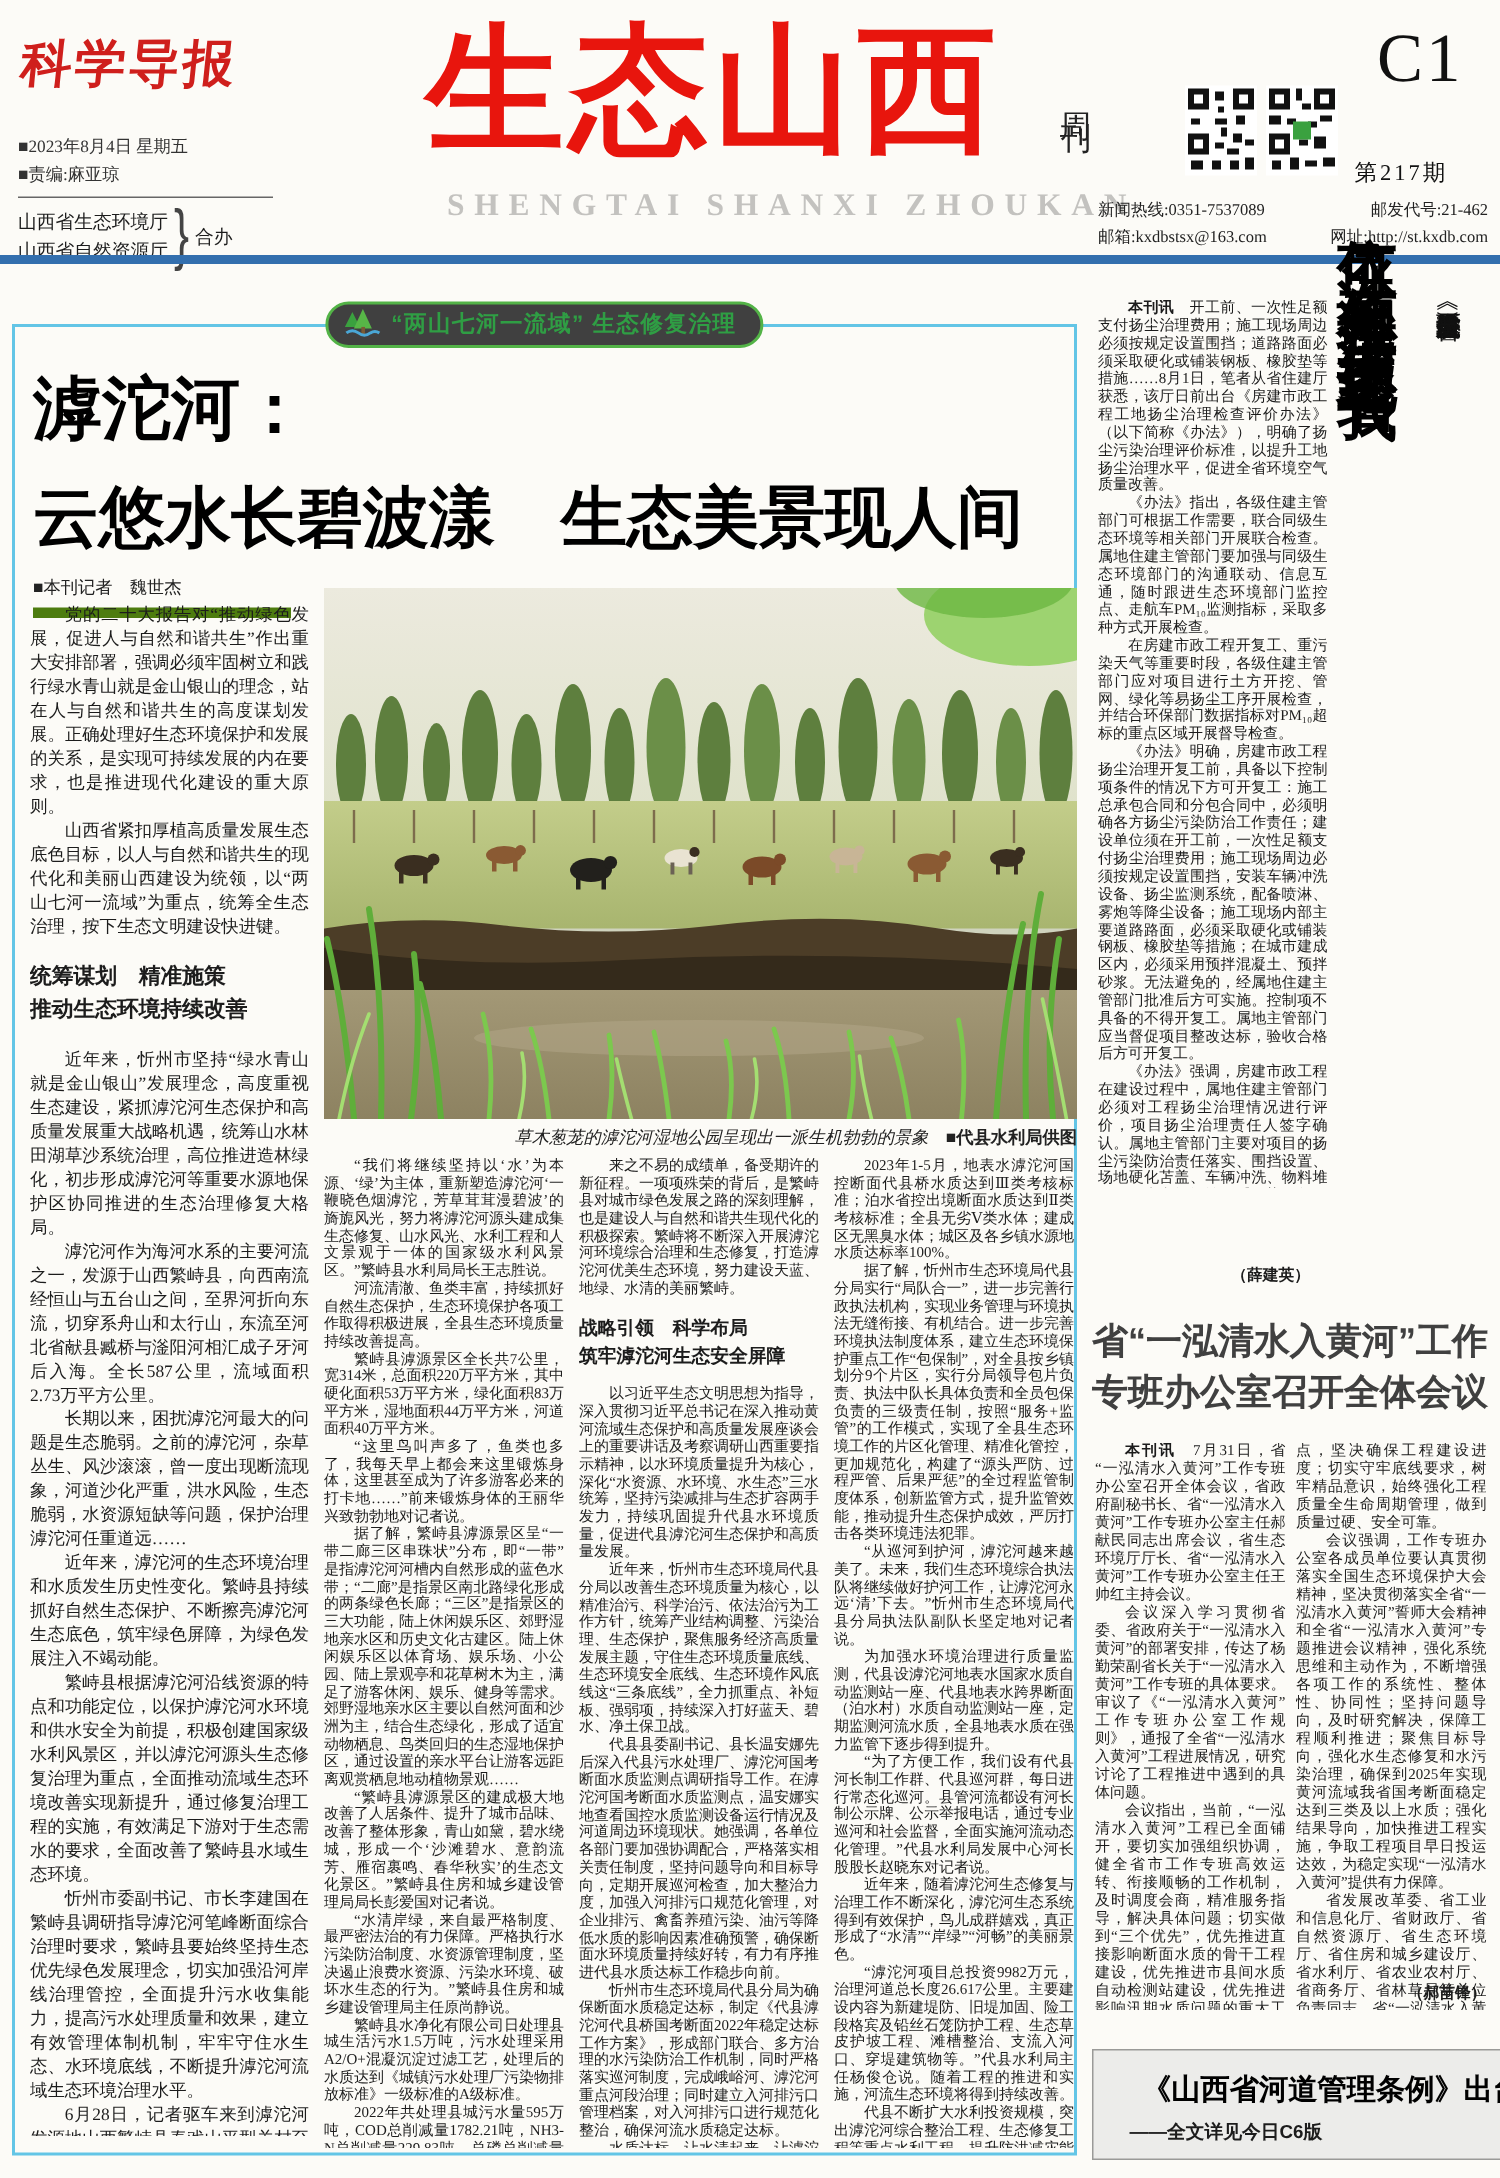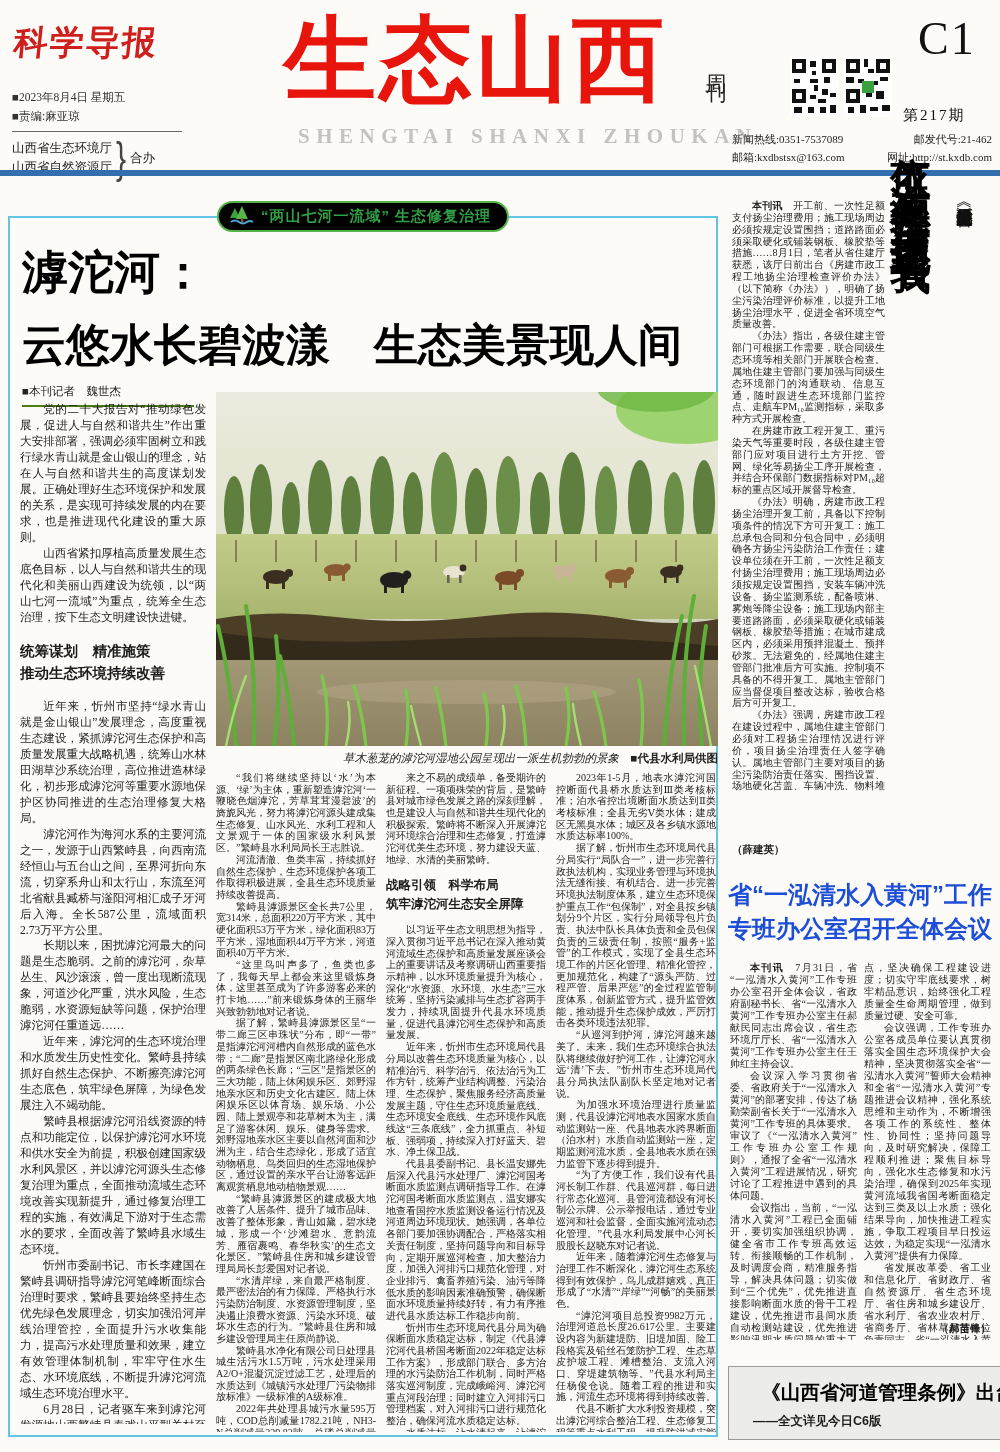--- a/index.html
+++ b/index.html
@@ -24,50 +24,50 @@
   .m-pinyin{left:298px;top:124px;font-size:21px;font-weight:bold;color:#c3c2bf;letter-spacing:6.5px;}
   .m-code{left:918px;top:12px;font-size:46px;letter-spacing:2px;color:#111;font-family:"Liberation Serif",serif;}
   .m-issue{left:903px;top:106px;font-size:15px;letter-spacing:2px;color:#111;}
   .qr{top:56px;width:48px;height:62px;}
   .qr1{left:790px;} .qr2{left:844px;}
   .contact{left:732px;width:260px;font-size:11px;color:#222;display:flex;justify-content:space-between;}
   .c1{top:132px;} .c2{top:150px;}
   .blue-rule{left:0;top:170px;width:1000px;height:6px;background:#336fae;}
   
   .main-box{left:8px;top:216px;width:710px;height:1221px;border:2px solid #63c5e6;background:#fcfbf7;}
-  .badge{left:50%;top:0;transform:translate(-50%,-55%);background:#000000;border:2px solid #53b347;
+  .badge{left:50%;top:0;transform:translate(-50%,-55%);background:#404040;border:2px solid #53b347;
          border-radius:18px;padding:3px 16px 4px 10px;display:flex;align-items:center;gap:6px;white-space:nowrap;}
   .badge-text{font-size:15px;font-weight:bold;color:#2f9e44;font-family:"Liberation Sans",sans-serif;letter-spacing:1px;}
   .hl1{left:12px;top:24px;font-size:46px;font-weight:700;font-family:"Liberation Sans","DejaVu Sans",sans-serif;color:#000;}
   .hl2{left:12px;top:98px;font-size:44px;font-weight:900;font-family:"Liberation Sans","DejaVu Sans",sans-serif;color:#000;letter-spacing:0px;white-space:nowrap;}
-  .byline{left:12px;top:166px;width:172px;font-size:11.5px;color:#222;border-bottom:2px solid #4d7c0f;padding-bottom:6px;}
+  .byline{left:12px;top:166px;width:172px;font-size:11.5px;color:#222;border-bottom:7px solid #4d7c0f;padding-bottom:6px;}
   .photo{left:206px;top:174px;width:502px;height:354px;overflow:hidden;background:#cfd3bd;}
   .caption{left:206px;top:533px;width:502px;font-size:11.5px;text-align:right;color:#222;font-style:italic;}
   .caption b{font-style:normal;}
   .col{overflow:hidden;text-align:justify;}
   .col p{margin:0;}
   .col1{left:10px;top:184px;width:186px;height:1022px;font-size:11.6px;line-height:1.38;}
   .col2,.col3,.col4{top:554px;width:160px;height:660px;font-size:10px;line-height:1.17;}
   .col2{left:206px;} .col3{left:376px;} .col4{left:546px;}
   .s-p{text-indent:2em;}
   .s-h{font-family:"Liberation Sans",sans-serif;font-weight:bold;white-space:pre-line;text-indent:0;
        margin:10px 0 !important;font-size:12.5px;line-height:1.55;}
   .col1 .s-h{font-size:14.5px;margin:14px 0 !important;}
   
   .rt-body{left:732px;top:200px;width:153px;height:592px;font-size:10px;line-height:1.185;overflow:hidden;text-align:justify;}
   .rt-body p{margin:0;}
   .rt-tail{left:732px;top:794px;width:258px;font-size:10px;line-height:1.25;text-align:justify;margin:0;text-indent:2em;}
-  .rt-sign{left:732px;top:843px;width:230px;text-align:left;font-size:10.5px;font-weight:bold;}
+  .rt-sign{left:732px;top:843px;width:230px;text-align:center;font-size:10.5px;font-weight:bold;}
   .v-headline{left:884px;top:222px;height:575px;writing-mode:vertical-rl;text-orientation:upright;
               font-size:40px;font-weight:900;font-family:"Liberation Sans","DejaVu Sans",sans-serif;
               letter-spacing:-6px;color:#000;}
   .v-subtitle{left:954px;top:196px;height:380px;writing-mode:vertical-rl;text-orientation:upright;
               font-size:16.5px;color:#111;letter-spacing:0px;font-family:"Liberation Sans",sans-serif;}
   .mid-title{left:728px;top:878px;width:264px;text-align:center;font-size:24px;line-height:1.4;font-weight:900;
-             font-family:"Liberation Sans","DejaVu Sans",sans-serif;color:#1d4ed8;}
+             font-family:"Liberation Sans","DejaVu Sans",sans-serif;color:#404040;}
   .mid-col{top:962px;width:127px;height:378px;font-size:10px;line-height:1.2;overflow:hidden;text-align:justify;}
   .mid-col p{margin:0;}
   .mid-c1{left:730px;} .mid-c2{left:864px;}
   .mid-sign{left:864px;top:1322px;width:127px;text-align:right;font-weight:bold;font-size:10.5px;}
   .notice{left:728px;top:1366px;width:320px;height:74px;background:#ececе8;background:#ececea;border:1px solid #9a9a98;}
   .notice-title{margin-top:12px;text-align:center;font-size:19.5px;font-weight:900;
                 font-family:"Liberation Sans",sans-serif;color:#000;}
   .notice-sub{margin-top:7px;text-align:left;padding-right:20px;font-size:12.5px;font-weight:bold;
               font-family:"Liberation Sans",sans-serif;padding-left:24px;}
 </style>

